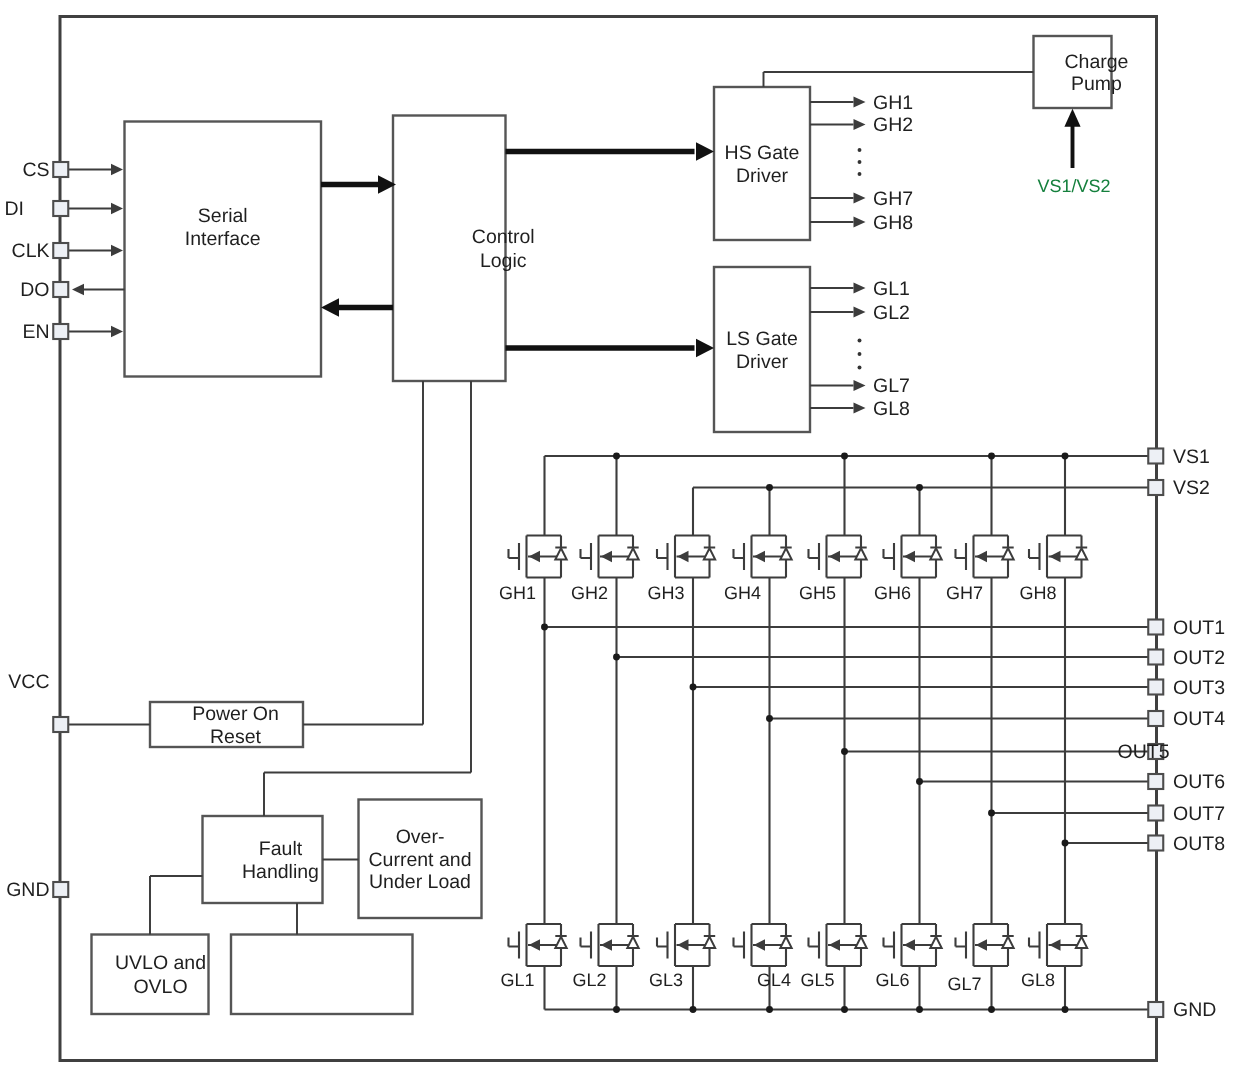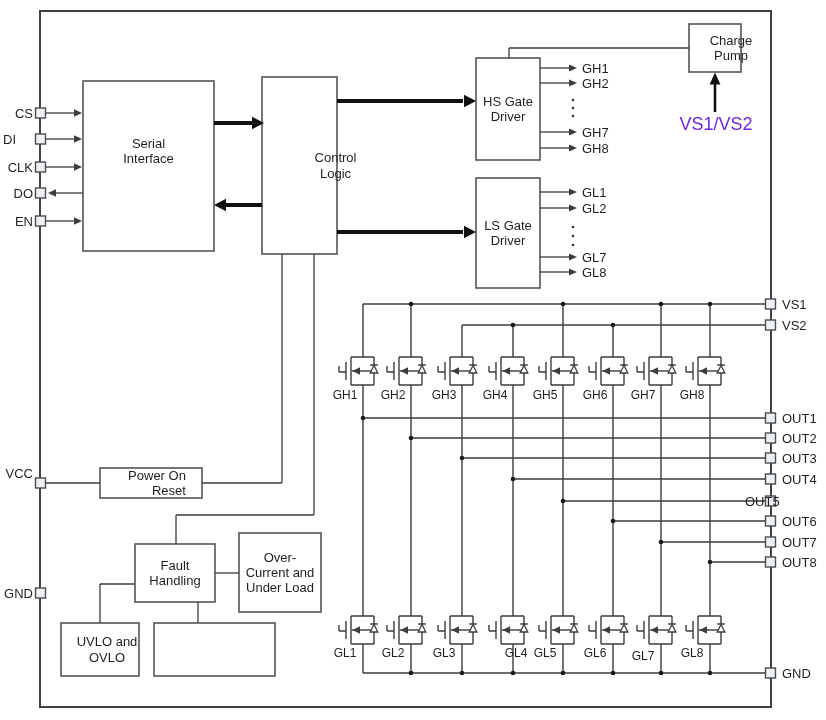--- a/index.html
+++ b/index.html
@@ -2,21 +2,21 @@
 <html><head>
 <meta charset="utf-8">
 <style>
   html,body{margin:0;padding:0;background:#ffffff;}
   .stage{position:relative;width:826px;height:720px;background:#ffffff;
          font-family:"Liberation Sans","DejaVu Sans",sans-serif;color:#1f1f1f;overflow:hidden;}
   .stage svg{position:absolute;left:0;top:0;}
   .lbl{position:absolute;font-size:13px;transform:translateY(-50%);white-space:nowrap;color:#1f1f1f;}
   .lbl-left{text-align:right;}
   .fetlbl{position:absolute;font-size:12px;transform:translate(-50%,-50%);white-space:nowrap;color:#1f1f1f;}
-  .ctr{position:absolute;font-size:18px;transform:translate(-50%,-50%);white-space:nowrap;color:#6d28d9;}
+  .ctr{position:absolute;font-size:12px;transform:translate(-50%,-50%);white-space:nowrap;color:#15803d;}
   .box-label{position:absolute;display:flex;align-items:center;justify-content:center;
              text-align:center;font-size:13px;line-height:1.18;white-space:pre-line;color:#1f1f1f;}
   .box-label.raised{padding-bottom:30px;box-sizing:border-box;}
 </style>
 </head>
 <body>
 
 <div class="stage">
 
 <svg width="826" height="720" viewBox="0 0 826 720">
@@ -199,36 +199,36 @@
 <div class="box-label raised" style="left:83px;top:81px;width:131px;height:170px;">Serial
 Interface</div>
 <div class="box-label" style="left:262px;top:77px;width:75px;height:177px;padding-left:36px;">Control
 Logic</div>
 <div class="box-label" style="left:476px;top:58px;width:64px;height:102px;">HS Gate
 Driver</div>
 <div class="box-label" style="left:476px;top:178px;width:64px;height:110px;">LS Gate
 Driver</div>
 <div class="box-label" style="left:689px;top:24px;width:52px;height:48px;margin-left:16px;">Charge
 Pump</div>
-<div class="box-label" style="left:100px;top:468px;width:114px;height:30px;text-align:right;">Power On
+<div class="box-label" style="left:100px;top:468px;width:114px;height:30px;">Power On
 Reset</div>
-<div class="box-label" style="left:135px;top:544px;width:80px;height:58px;">Fault
+<div class="box-label" style="left:135px;top:544px;width:104px;height:58px;">Fault
 Handling</div>
 <div class="box-label" style="left:239px;top:533px;width:82px;height:79px;">Over-
 Current and
 Under Load</div>
 <div class="box-label" style="left:61px;top:623px;width:92px;height:53px;">UVLO and
 OVLO</div>
 
 <div class="lbl lbl-left" style="right:793px;top:113px;">CS</div>
 <div class="lbl lbl-left" style="right:810px;top:139px;">DI</div>
 <div class="lbl lbl-left" style="right:793px;top:167px;">CLK</div>
 <div class="lbl lbl-left" style="right:793px;top:193px;">DO</div>
 <div class="lbl lbl-left" style="right:793px;top:221px;">EN</div>
-<div class="lbl lbl-left" style="right:793px;top:473px;">VCC</div>
+<div class="lbl lbl-left" style="right:793px;top:454px;">VCC</div>
 <div class="lbl lbl-left" style="right:793px;top:593px;">GND</div>
 
 <div class="lbl" style="left:782px;top:304px;">VS1</div>
 <div class="lbl" style="left:782px;top:325px;">VS2</div>
 <div class="lbl" style="left:782px;top:418px;">OUT1</div>
 <div class="lbl" style="left:782px;top:438px;">OUT2</div>
 <div class="lbl" style="left:782px;top:458px;">OUT3</div>
 <div class="lbl" style="left:782px;top:479px;">OUT4</div>
 <div class="lbl" style="left:745px;top:501px;">OUT5</div>
 <div class="lbl" style="left:782px;top:521px;">OUT6</div>

